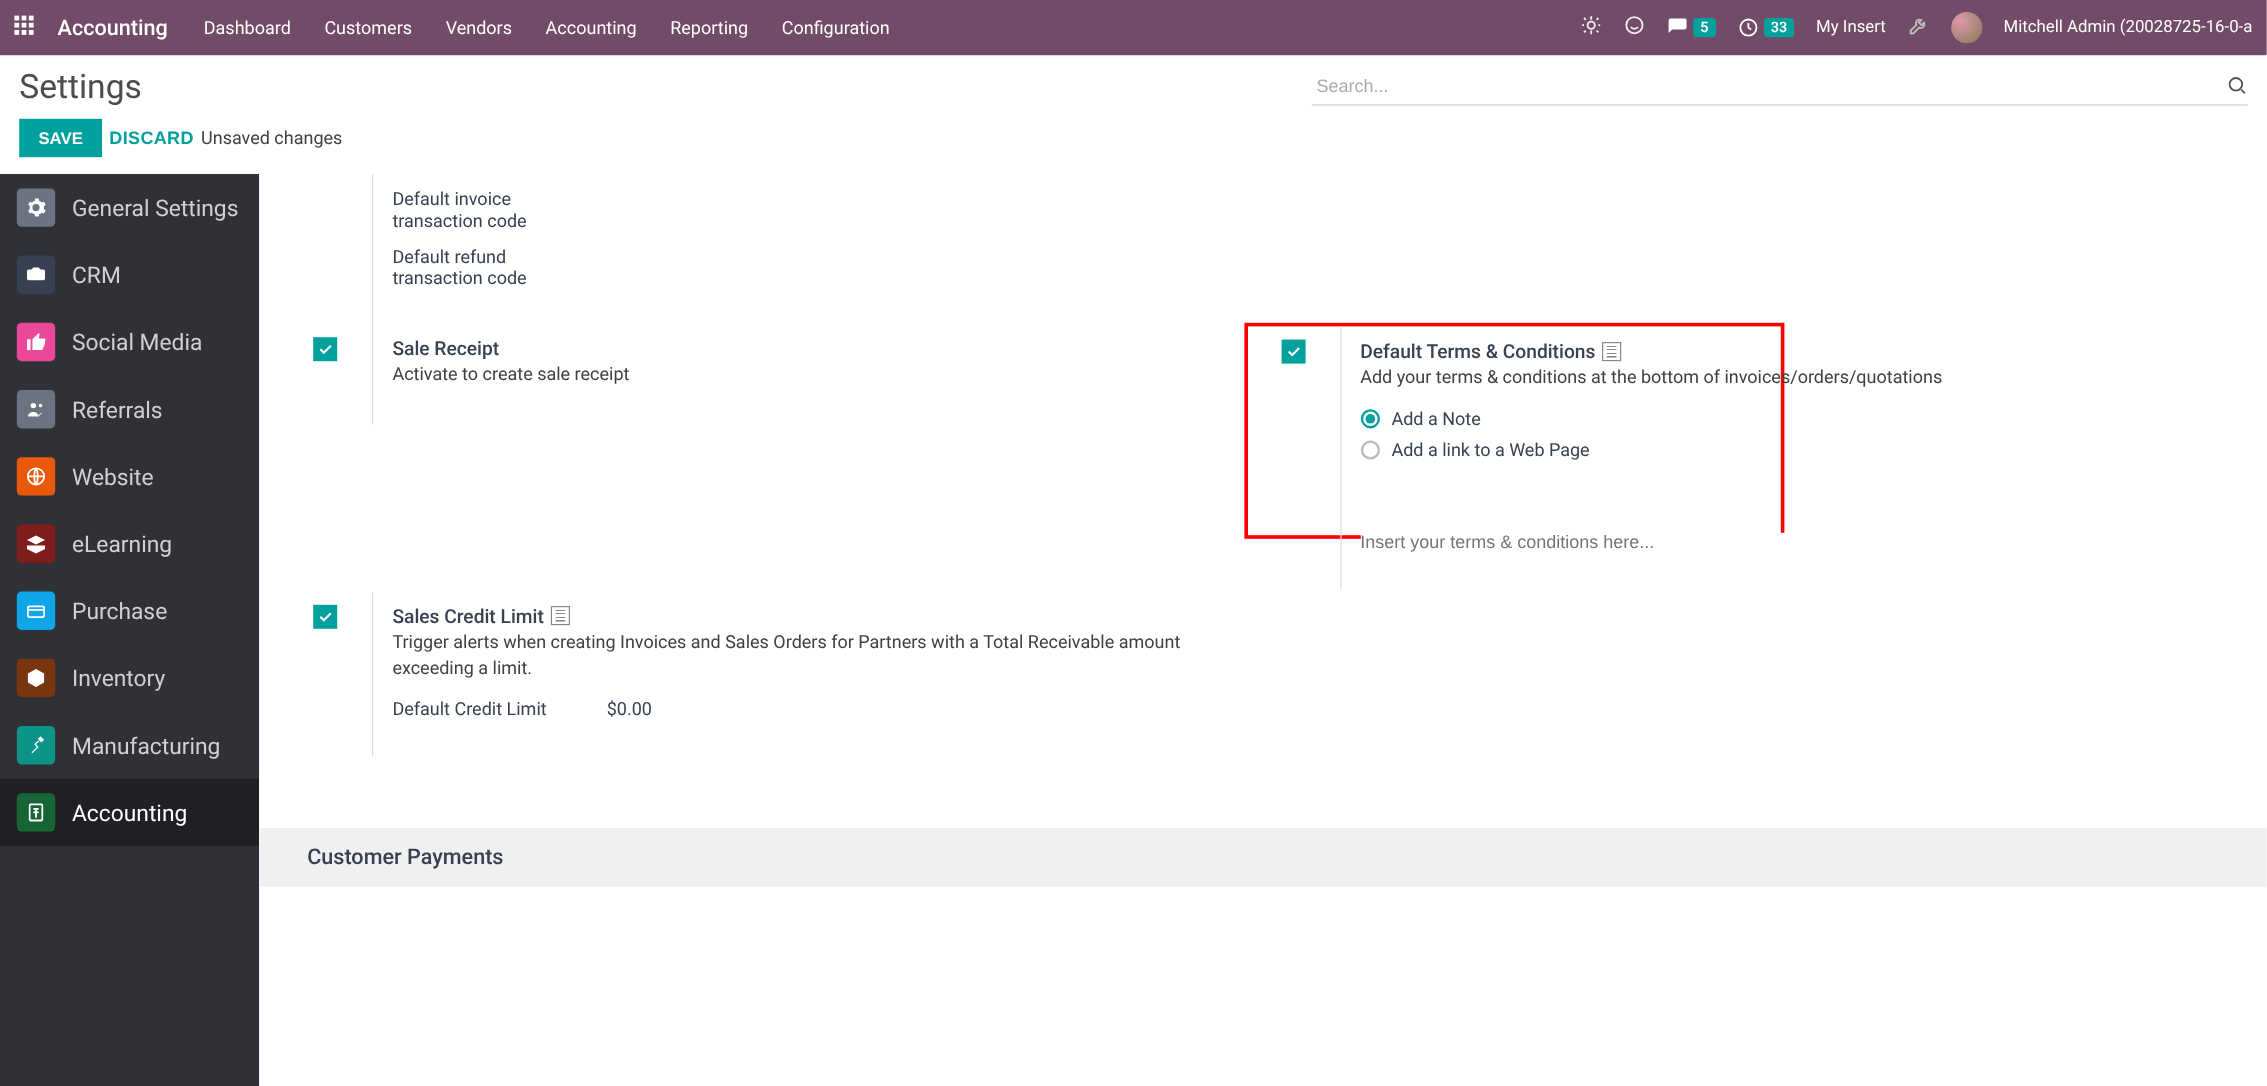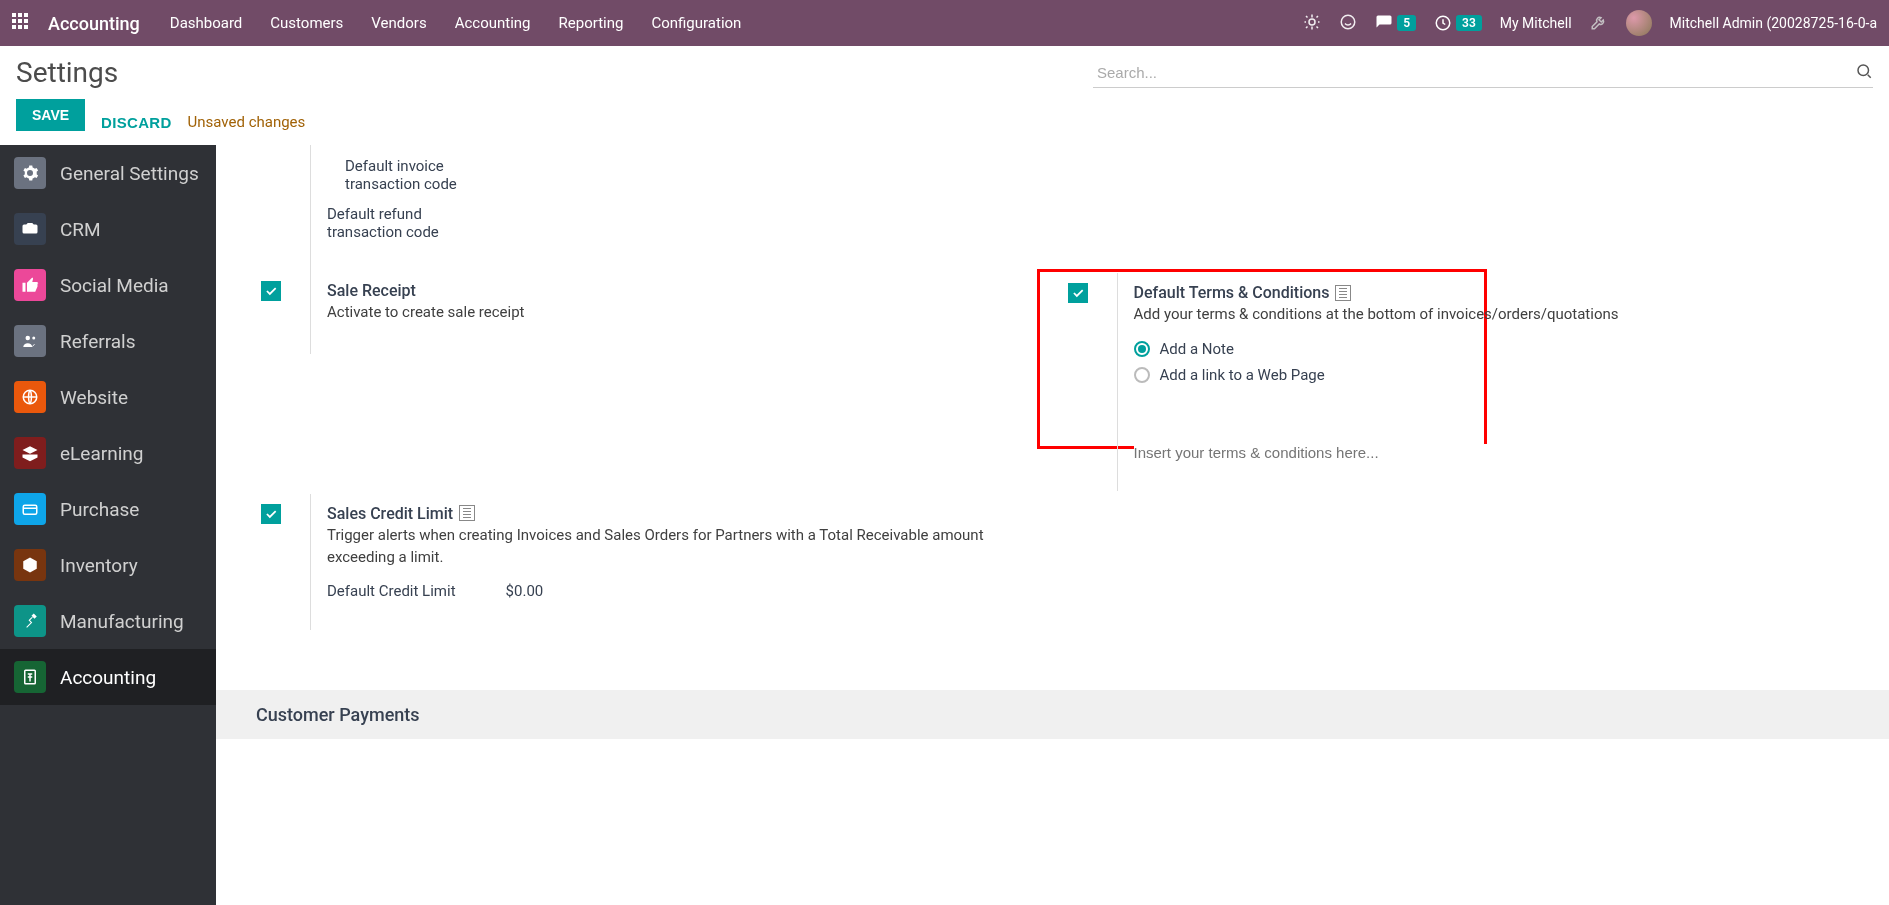--- a/index.html
+++ b/index.html
@@ -19,24 +19,24 @@
   .avatar { width:26px; height:26px; border-radius:50%; background: radial-gradient(circle at 30% 30%, #d9a, #875); display:inline-block; }
   
   
   .subheader { padding: 10px 16px 14px 16px; border-bottom: 0px solid #eee; display:flex; flex-direction:column; gap:10px; }
   .subheader-row1 { display:flex; align-items:center; }
   .page-title { font-size: 28px; color:#4c4c4c; font-weight:400; }
   .search-wrap { margin-left:auto; width: 780px; position:relative; }
   .search-input { width:100%; border:none; border-bottom:1px solid #ccc; padding:6px 24px 6px 4px; font-size:15px; outline:none; color:#555; }
   .search-input::placeholder { color:#aaa; }
   .search-icon { position:absolute; right:0; top:4px; color:#666; }
-  .subheader-row2 { display:flex; align-items:flex-end; gap:16px; }
+  .subheader-row2 { display:flex; align-items:center; gap:6px; }
   .btn-save { background:#00A09D; color:#fff; border:none; padding:8px 16px; font-size:14px; font-weight:600; cursor:pointer; }
   .btn-discard { background:none; border:none; color:#00A09D; font-size:15px; font-weight:600; cursor:pointer; letter-spacing:0.3px;}
-  .unsaved { color:#a16207; font-size:15px; }
+  .unsaved { color:#404040; font-size:15px; }
   
   
   .main { display:flex; height: calc(100vh - 140px); }
   .sidebar { width: 216px; background:#2F3136; color:#ddd; overflow-y:auto; position:relative; }
   .sidebar::-webkit-scrollbar{width:14px;}
   .sidebar::-webkit-scrollbar-thumb{background:#aaa;border-radius:0;}
   .sidebar::-webkit-scrollbar-track{background:#e8e8e8;}
   .sidebar-item { display:flex; align-items:center; gap:14px; padding:12px 14px; cursor:pointer; font-size:19px; color:#d0d0d0;}
   .sidebar-item.active { background:#1f2023; color:#fff; }
   .sidebar-icon { width:32px; height:32px; border-radius:4px; display:flex; align-items:center; justify-content:center; flex-shrink:0; }
@@ -108,21 +108,21 @@
         </svg>
       <span class="badge">5</span>
     </div>
     <div class="badge-wrap">
       <svg class="ico" viewBox="0 0 24 24" fill="none" stroke="#fff" stroke-width="2">
           <circle cx="12" cy="12" r="9"></circle>
           <path d="M12 7v5l3 2"></path>
         </svg>
       <span class="badge">33</span>
     </div>
-    <span>My Mitchell</span>
+    <span>My Insert</span>
     <span class="icon">
       <svg class="ico" viewBox="0 0 24 24" fill="none" stroke="#ccc" stroke-width="2">
           <path d="M14.7 6.3a4 4 0 00-5.4 5.4L3 18v3h3l6.3-6.3a4 4 0 005.4-5.4L15 12l-3-3 2.7-2.7z"></path>
         </svg>
     </span>
     <span class="avatar"></span>
     <span>Mitchell Admin (20028725-16-0-a</span>
   </div>
 </div>
 
@@ -235,21 +235,21 @@
       </div>
   </div>
 
   <div class="content">
     <div class="content-inner">
       <div class="settings-grid">
 
         <div>
           <div class="setting-block" style="padding-top:6px;">
             <div>
-              <div class="sub-label" style="max-width:160px;margin-left:18px;">Default invoice transaction code</div>
+              <div class="sub-label" style="max-width:160px;">Default invoice transaction code</div>
               <div class="sub-label" style="max-width:160px; margin-top:12px;">Default refund transaction code</div>
             </div>
           </div>
           <div class="setting-block" style="position:relative;">
             <div class="chk">
                 <svg width="14" height="14" viewBox="0 0 24 24" fill="none" stroke-width="3">
                   <path d="M5 12l5 5L20 7"></path>
                 </svg>
               </div>
             <div>

